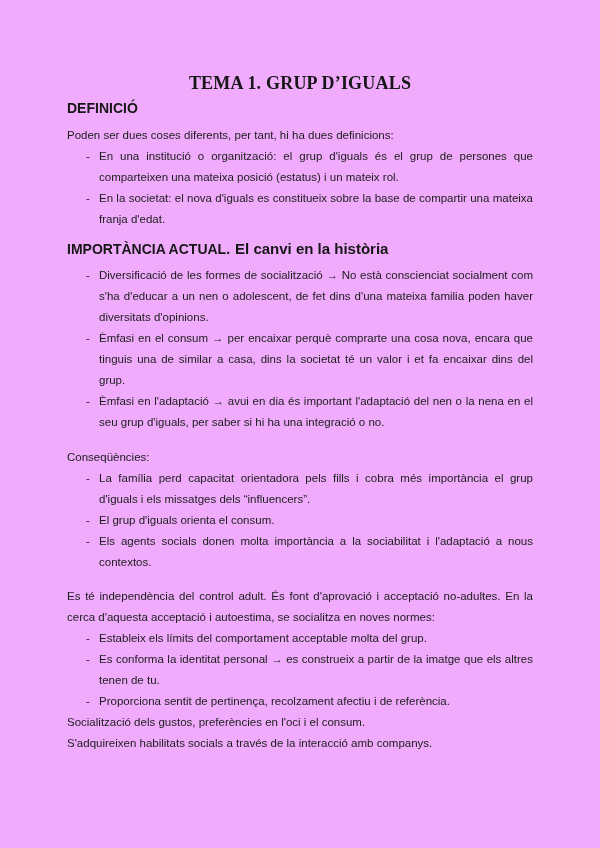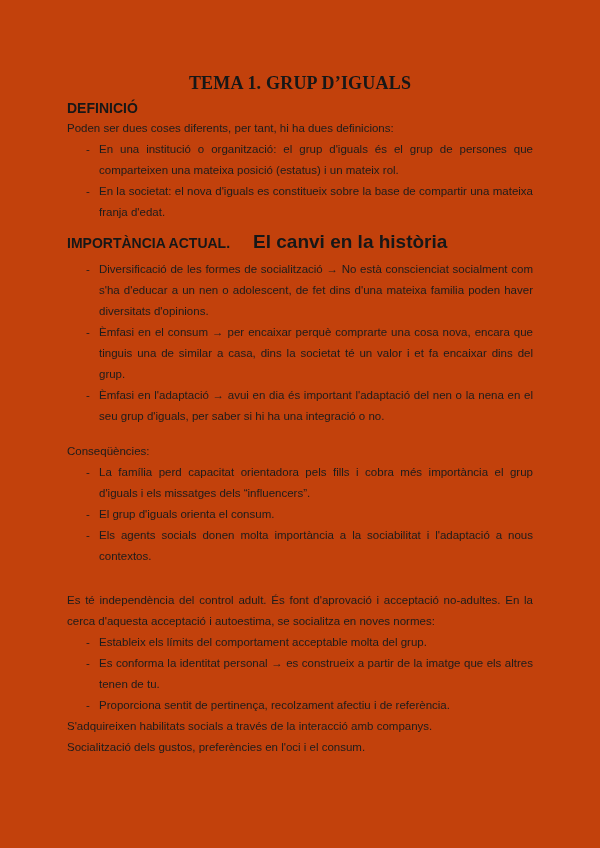--- a/index.html
+++ b/index.html
@@ -1,19 +1,19 @@
 <!DOCTYPE html>
 <html><head>
 <meta charset="utf-8">
 <style>
   * { margin:0; padding:0; box-sizing:border-box; }
   html,body { background:#ffffff; }
   .page {
     width:600px; height:848px;
-    background:#c2410c;
+    background:#f0abfc;
     padding:73px 67px 0 67px;
     font-family:"Liberation Sans", sans-serif;
     font-size:11.5px;
     line-height:21px;
     color:#1c1c1c;
     overflow:hidden;
   }
   .doc-title {
     font-family:"Liberation Serif", serif;
     font-size:18px; line-height:20px;
@@ -21,28 +21,28 @@
     text-align:center;
     letter-spacing:0.2px;
     color:#171717;
   }
   .h-serif {
     font-family:Liberation Sans, sans-serif;
     font-size:14px; line-height:17px;
     font-weight:bold;
     color:#171717;
   }
-  .h-sub { font-size:19px; margin-left:23px; }
+  .h-sub { font-size:15px; margin-left:5px; }
   .sec-definicio .h-serif { margin-top:7px; }
-  .sec-definicio .intro { margin-top:1px; }
+  .sec-definicio .intro { margin-top:8px; }
   .sec-importancia .h-serif { margin-top:10px; }
   .sec-importancia .list-top { margin-top:7px; }
   .label-conseq { margin-top:14px; }
   .sec-grup .h-serif { margin-top:13px; }
-  .sec-grup .intro { margin-top:23px; }
+  .sec-grup .intro { margin-top:13px; }
   .para { text-align:justify; text-align-last:left; }
   .li { position:relative; padding-left:32px; }
   .li .marker { position:absolute; left:19px; top:0; }
   .li .li-text { text-align:justify; text-align-last:left; }
 </style>
 </head>
 <body>
 
 <div class="page">
 
@@ -105,17 +105,17 @@
       </div>
       <div class="li">
         <span class="marker">-</span>
         <p class="li-text">Es conforma la identitat personal → es construeix a partir de la imatge que els altres tenen de tu.</p>
       </div>
       <div class="li">
         <span class="marker">-</span>
         <p class="li-text">Proporciona sentit de pertinença, recolzament afectiu i de referència.</p>
       </div>
     </div>
+    <p class="para">Socialització dels gustos, preferències en l'oci i el consum.</p>
     <p class="para">S'adquireixen habilitats socials a través de la interacció amb companys.</p>
-    <p class="para">Socialització dels gustos, preferències en l'oci i el consum.</p>
   </section>
 
 </div>
 
 </body></html>

